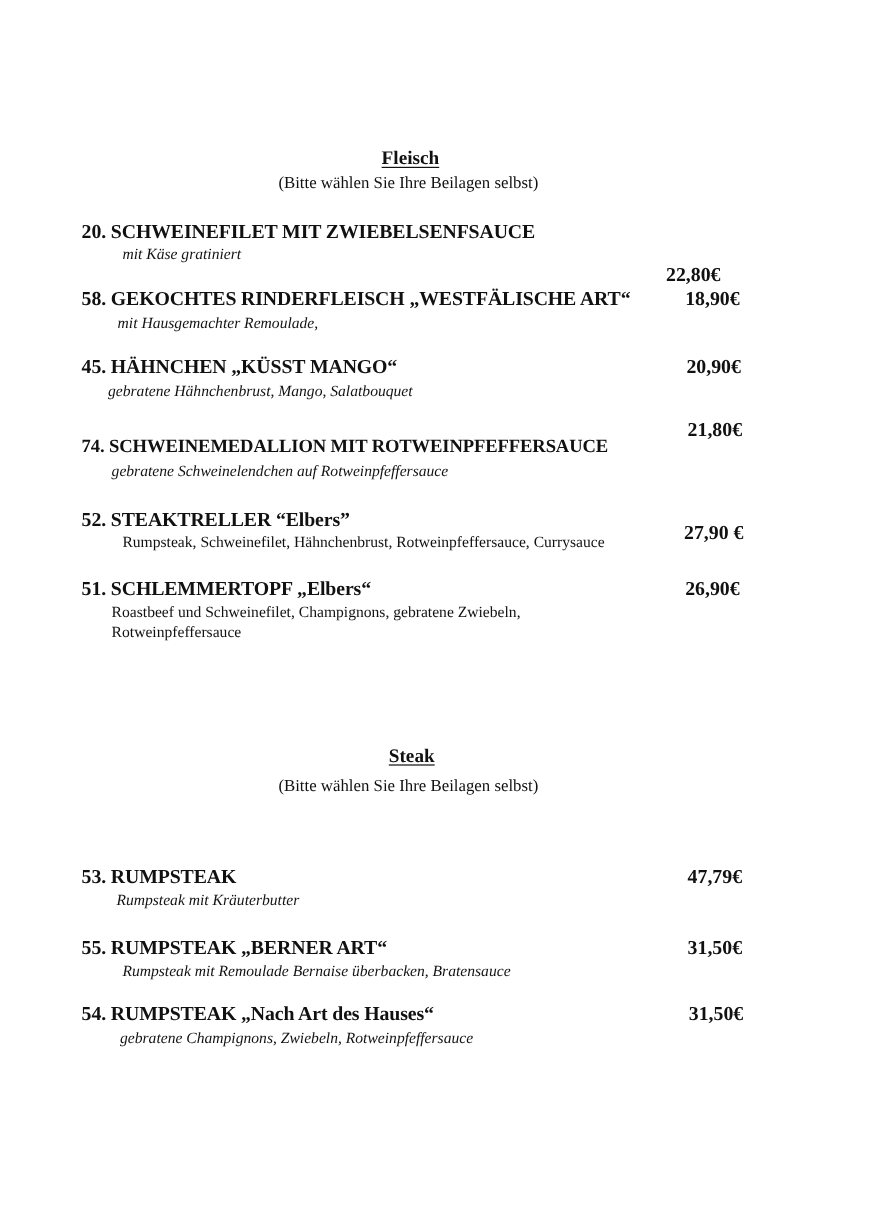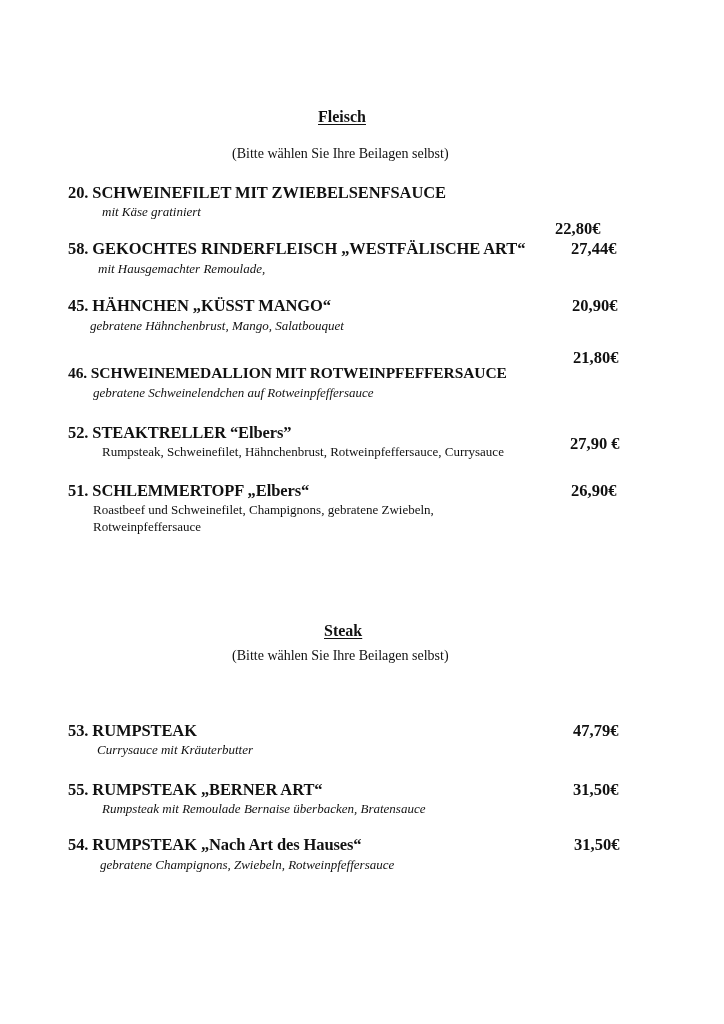--- a/index.html
+++ b/index.html
@@ -10,43 +10,43 @@
   .section-note { font-size: 14px; }
   .item-name { font-weight: bold; font-size: 16.5px; letter-spacing: -0.1px; }
   .item-price { font-weight: bold; font-size: 16.5px; }
   .item-desc { font-size: 13px; }
   .italic { font-style: italic; }
 </style>
 </head>
 <body>
 
 <div>
-  <div class="abs section-title" style="left:318px; top:108px;">Fleisch</div>
+  <div class="abs section-title" style="left:318px; top:124px;">Fleisch</div>
   <div class="abs section-note" style="left:232px; top:146px;">(Bitte wählen Sie Ihre Beilagen selbst)</div>
 
   <div>
     <div class="abs item-name" style="left:68px; top:183px;">20. SCHWEINEFILET MIT ZWIEBELSENFSAUCE</div>
     <div class="abs item-price" style="left:555px; top:183px;margin-top:36px;">22,80€</div>
     <div class="abs item-desc italic" style="left:102px; top:204px;">mit Käse gratiniert</div>
   </div>
 
   <div>
     <div class="abs item-name" style="left:68px; top:239px;">58. GEKOCHTES RINDERFLEISCH „WESTFÄLISCHE ART“</div>
-    <div class="abs item-price" style="left:571px; top:239px;">27,44€</div>
+    <div class="abs item-price" style="left:571px; top:239px;">18,90€</div>
     <div class="abs item-desc italic" style="left:98px; top:261px;">mit Hausgemachter Remoulade,</div>
   </div>
 
   <div>
     <div class="abs item-name" style="left:68px; top:296px;">45. HÄHNCHEN „KÜSST MANGO“</div>
     <div class="abs item-price" style="left:572px; top:296px;">20,90€</div>
     <div class="abs item-desc italic" style="left:90px; top:318px;">gebratene Hähnchenbrust, Mango, Salatbouquet</div>
   </div>
 
   <div>
-    <div class="abs item-name" style="left:68px; top:364px; font-size:15.5px;">46. SCHWEINEMEDALLION MIT ROTWEINPFEFFERSAUCE</div>
+    <div class="abs item-name" style="left:68px; top:364px; font-size:15.5px;">74. SCHWEINEMEDALLION MIT ROTWEINPFEFFERSAUCE</div>
     <div class="abs item-price" style="left:573px; top:348px;">21,80€</div>
     <div class="abs item-desc italic" style="left:93px; top:385px;">gebratene Schweinelendchen auf Rotweinpfeffersauce</div>
   </div>
 
   <div>
     <div class="abs item-name" style="left:68px; top:423px;">52. STEAKTRELLER “Elbers”</div>
     <div class="abs item-price" style="left:570px; top:434px;">27,90 €</div>
     <div class="abs item-desc" style="left:102px; top:444px;">Rumpsteak, Schweinefilet, Hähnchenbrust, Rotweinpfeffersauce, Currysauce</div>
   </div>
 
@@ -58,21 +58,21 @@
   </div>
 </div>
 
 <div>
   <div class="abs section-title" style="left:324px; top:622px;">Steak</div>
   <div class="abs section-note" style="left:232px; top:648px;">(Bitte wählen Sie Ihre Beilagen selbst)</div>
 
   <div>
     <div class="abs item-name" style="left:68px; top:721px;">53. RUMPSTEAK</div>
     <div class="abs item-price" style="left:573px; top:721px;">47,79€</div>
-    <div class="abs item-desc italic" style="left:97px; top:742px;">Currysauce mit Kräuterbutter</div>
+    <div class="abs item-desc italic" style="left:97px; top:742px;">Rumpsteak mit Kräuterbutter</div>
   </div>
 
   <div>
     <div class="abs item-name" style="left:68px; top:780px;">55. RUMPSTEAK „BERNER ART“</div>
     <div class="abs item-price" style="left:573px; top:780px;">31,50€</div>
     <div class="abs item-desc italic" style="left:102px; top:801px;">Rumpsteak mit Remoulade Bernaise überbacken, Bratensauce</div>
   </div>
 
   <div>
     <div class="abs item-name" style="left:68px; top:835px;">54. RUMPSTEAK „Nach Art des Hauses“</div>

